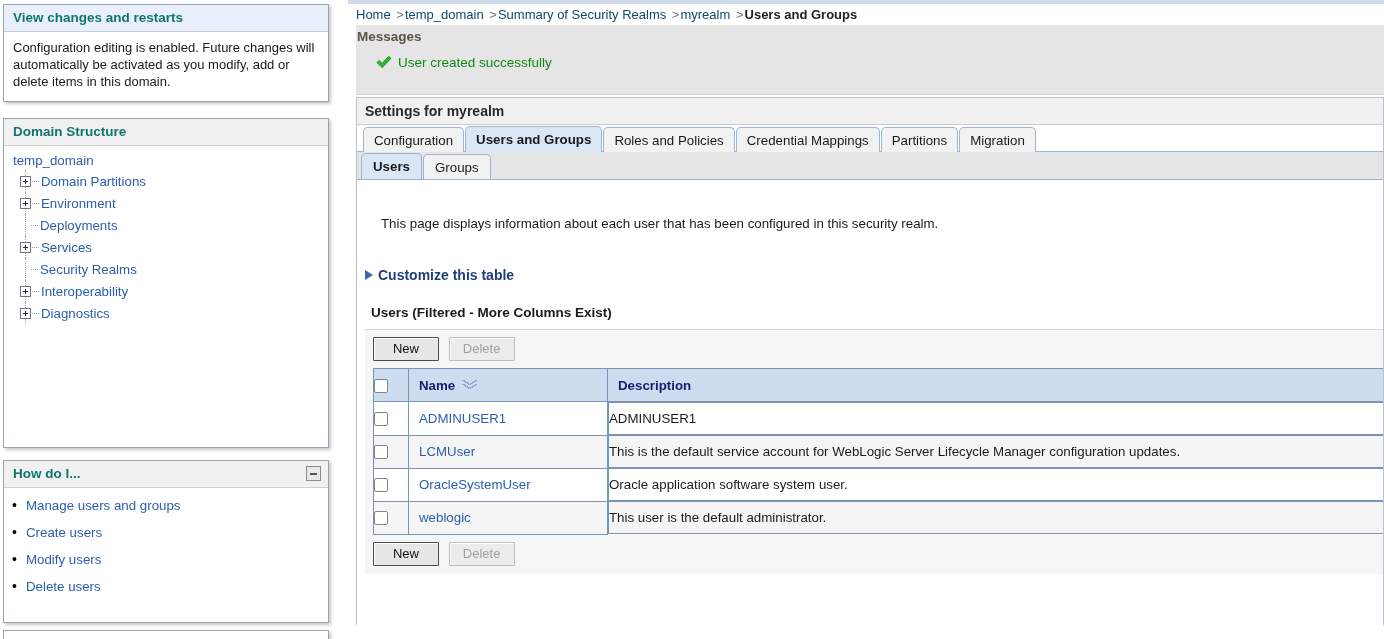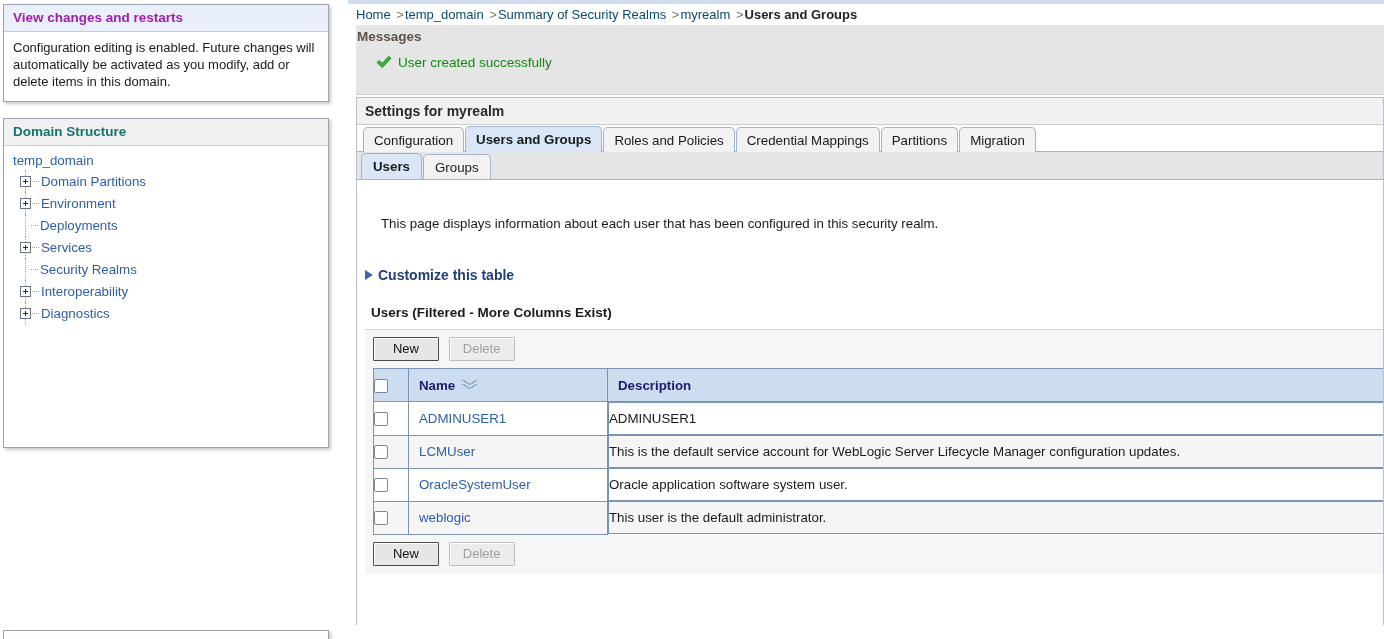--- a/index.html
+++ b/index.html
@@ -35,21 +35,21 @@
     border: 1px solid #9aa4b0;
     box-shadow: 2px 2px 3px rgba(0,0,0,0.22);
     box-sizing: border-box;
   }
   .panel-head {
     background: #eef3fb;
     border-bottom: 1px solid #c3ccd8;
     padding: 5px 9px 6px 9px;
     font-weight: bold;
     font-size: 13.5px;
-    color: #a21caf;
+    color: #0f766e;
     position: relative;
   }
   .panel-head.gray {
     background: #f1f1f1;
     color: #0f766e;
     border-bottom: 1px solid #cfcfcf;
   }
 
   
   #panel-changes { top: 4px; height: 98px; }
@@ -458,20 +458,32 @@
             <div class="tree-row">
               <span class="stem"></span>
               <span class="plusbox"></span>
               <span class="dashline"></span>
               <a href="#">Diagnostics</a>
             </div>
           </div>
       </div>
     </div>
 
+    <div class="panel" id="panel-howdoi">
+      <div class="panel-head gray">
+        <span>How do I...</span>
+        <span class="collapse-btn"></span>
+      </div>
+      <ul class="howdoi-list" id="howdoi-list">
+          <li><a href="#">Manage users and groups</a></li>
+          <li><a href="#">Create users</a></li>
+          <li><a href="#">Modify users</a></li>
+          <li><a href="#">Delete users</a></li>
+        </ul>
+    </div>
 
     <div class="panel" id="panel-next"></div>
   </div>
 
   <div id="main">
     <div class="topstrip"></div>
 
     <div id="breadcrumb"><a href="#">Home</a><span class="sep"> &gt;</span><a href="#">temp_domain</a><span class="sep"> &gt;</span><a href="#">Summary of Security Realms</a><span class="sep"> &gt;</span><a href="#">myrealm</a><span class="sep"> &gt;</span><span class="current">Users and Groups</span></div>
 
     <div id="messages-box">

